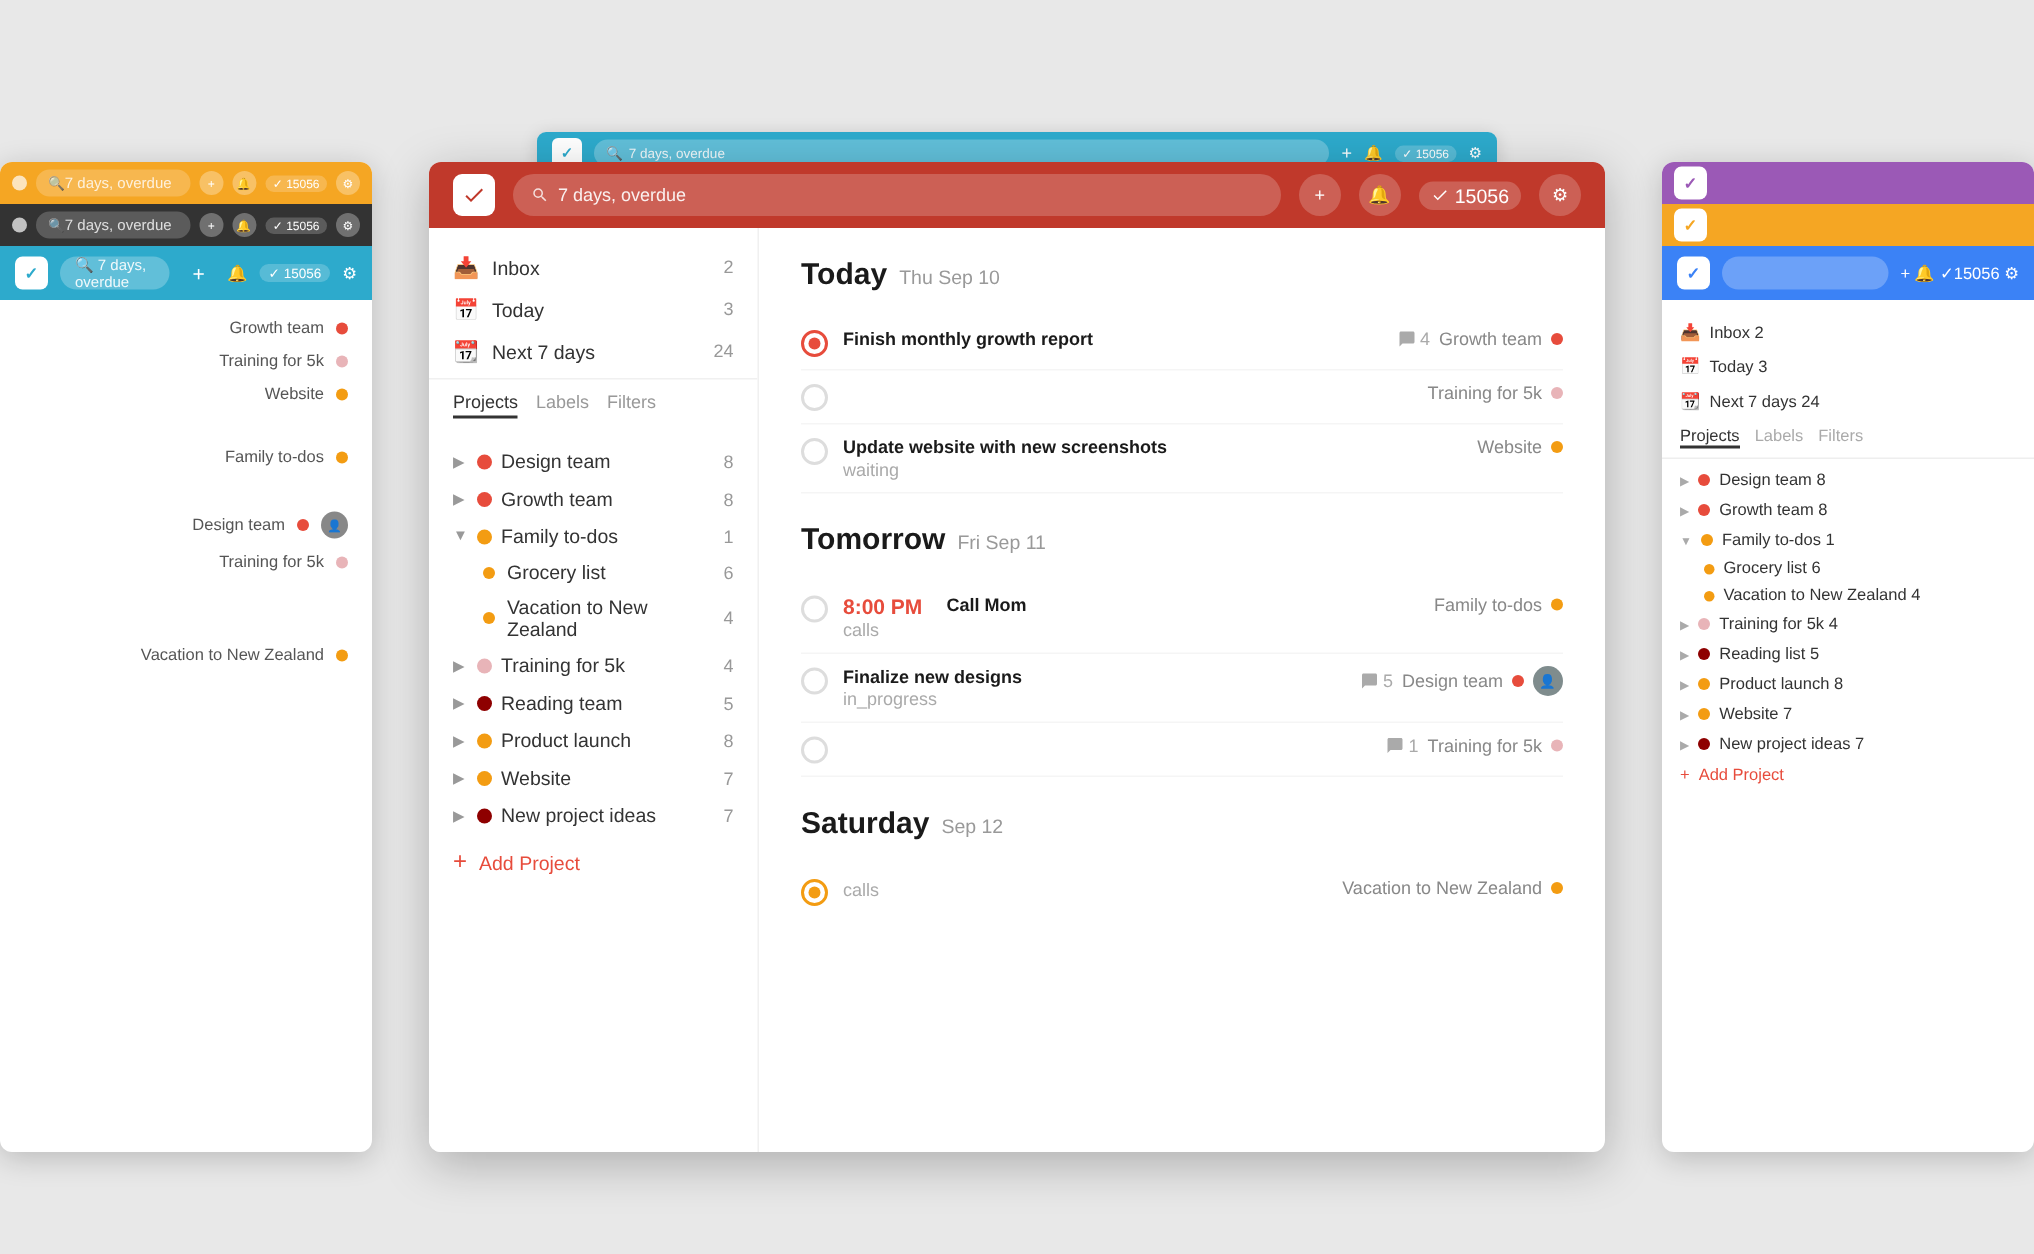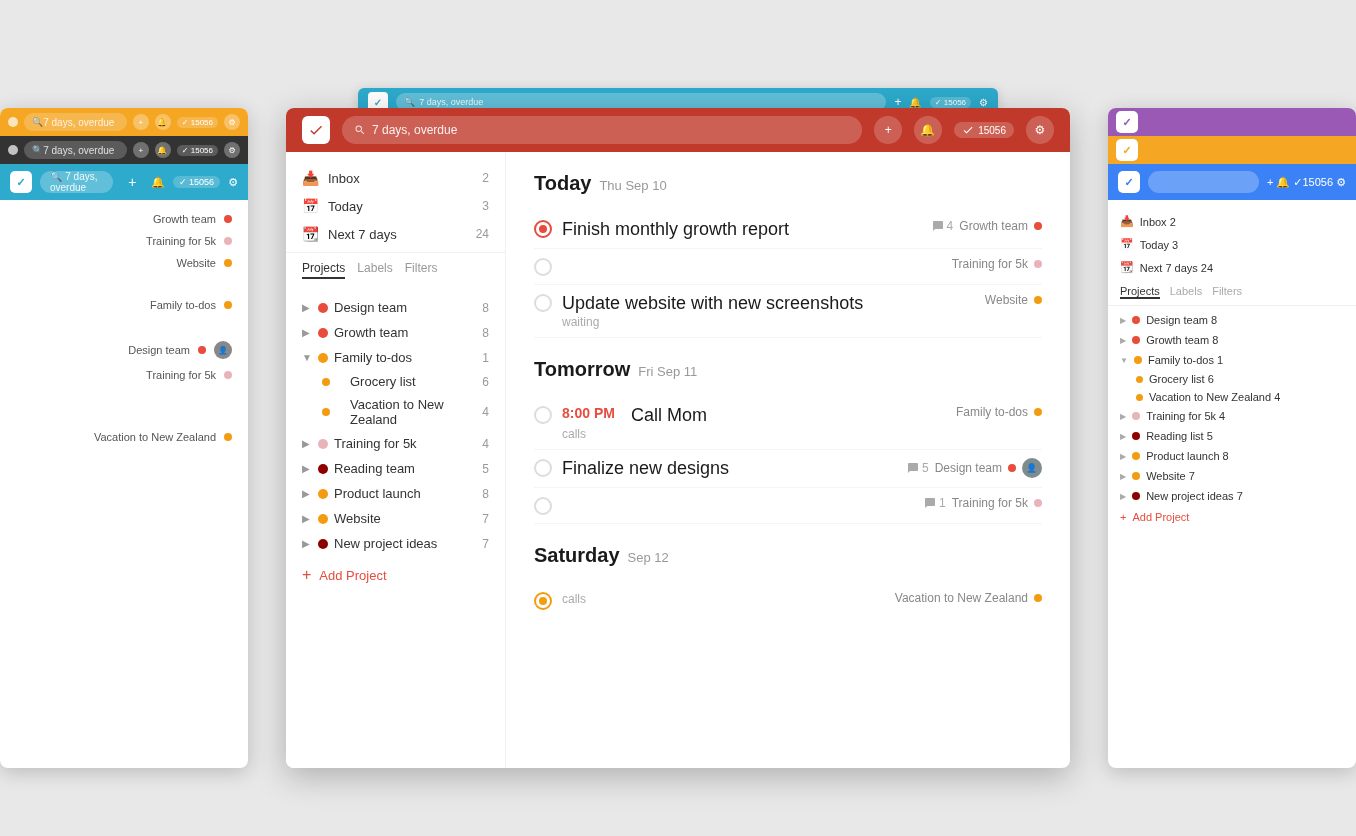--- a/index.html
+++ b/index.html
@@ -86,21 +86,21 @@
       font-size: 12px; color: rgba(255,255,255,0.9);
     }
     .main-header .header-action {
       width: 28px; height: 28px; border-radius: 50%; background: rgba(255,255,255,0.2);
       display: flex; align-items: center; justify-content: center;
       font-size: 12px; color: white; cursor: pointer;
     }
     .main-header .karma-badge {
       display: flex; align-items: center; gap: 4px;
       background: rgba(255,255,255,0.2); border-radius: 12px; padding: 2px 8px;
-      font-size: 10px; color: white;
+      font-size: 13px; color: white;
     }
 
     .main-body {
       display: flex;
       flex: 1;
       overflow: hidden;
     }
 
     
     .sidebar {
@@ -135,21 +135,21 @@
     .project-header {
       display: flex; align-items: center; padding: 5px 16px; gap: 6px;
       cursor: pointer; font-size: 13px; color: #333;
     }
     .project-header .expand-icon { font-size: 10px; color: #999; width: 10px; }
     .project-dot { width: 10px; height: 10px; border-radius: 50%; flex-shrink: 0; }
     .project-count { margin-left: auto; font-size: 12px; color: #999; }
 
     .project-children { padding-left: 28px; }
     .sub-project {
-      display: flex; align-items: center; padding: 4px 16px 4px 8px; gap: 20px;
+      display: flex; align-items: center; padding: 4px 16px 4px 8px; gap: 8px;
       cursor: pointer; font-size: 13px; color: #333;
     }
     .sub-project .project-dot { width: 8px; height: 8px; }
     .sub-project .project-count { margin-left: auto; font-size: 12px; color: #999; }
 
     .add-project {
       display: flex; align-items: center; padding: 6px 16px; gap: 8px;
       cursor: pointer; font-size: 13px; color: #e74c3c;
     }
 
@@ -179,21 +179,21 @@
 
     .task-checkbox {
       width: 18px; height: 18px; border: 2px solid #ddd; border-radius: 50%;
       flex-shrink: 0; margin-top: 1px; cursor: pointer;
       display: flex; align-items: center; justify-content: center;
     }
     .task-checkbox.active { border-color: #e74c3c; }
     .task-checkbox.yellow { border-color: #f39c12; }
 
     .task-body { flex: 1; }
-    .task-title { font-size: 18px; color: #1a1a1a; font-weight: 400; }
+    .task-title { font-size: 12px; color: #1a1a1a; font-weight: 700; }
     .task-subtitle { font-size: 12px; color: #aaa; margin-top: 1px; }
     .task-time { font-size: 14px; font-weight: 600; color: #e74c3c; margin-right: 8px; }
 
     .task-meta {
       display: flex; align-items: center; gap: 6px; margin-left: auto;
       flex-shrink: 0;
     }
     .task-project { font-size: 12px; color: #888; }
     .task-project-dot { width: 8px; height: 8px; border-radius: 50%; }
     .task-comments {
@@ -582,20 +582,21 @@
         <div class="task-meta">
           <span class="task-project">Family to-dos</span>
           <div class="task-project-dot" style="background:#f39c12"></div>
         </div>
       </div>
 
       <div class="task-item">
         <div class="task-checkbox"></div>
         <div class="task-body">
           <div class="task-title">Finalize new designs</div>
+          <div class="task-subtitle">in_progress</div>
         </div>
         <div class="task-meta">
           <div class="task-comments">
             <svg width="12" height="12" viewBox="0 0 24 24" fill="#aaa">
                 <path d="M20 2H4c-1.1 0-2 .9-2 2v18l4-4h14c1.1 0 2-.9 2-2V4c0-1.1-.9-2-2-2z"></path>
               </svg>
             <span>5</span>
           </div>
           <span class="task-project">Design team</span>
           <div class="task-project-dot" style="background:#e74c3c"></div>

